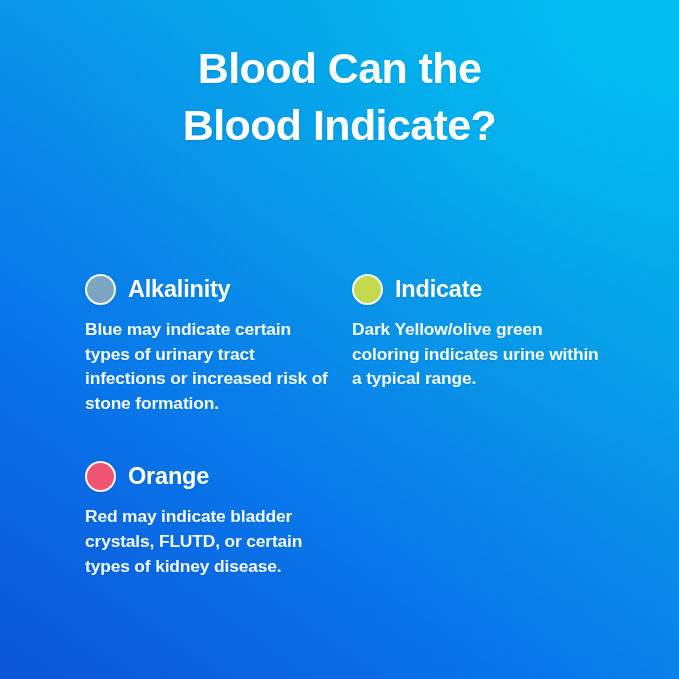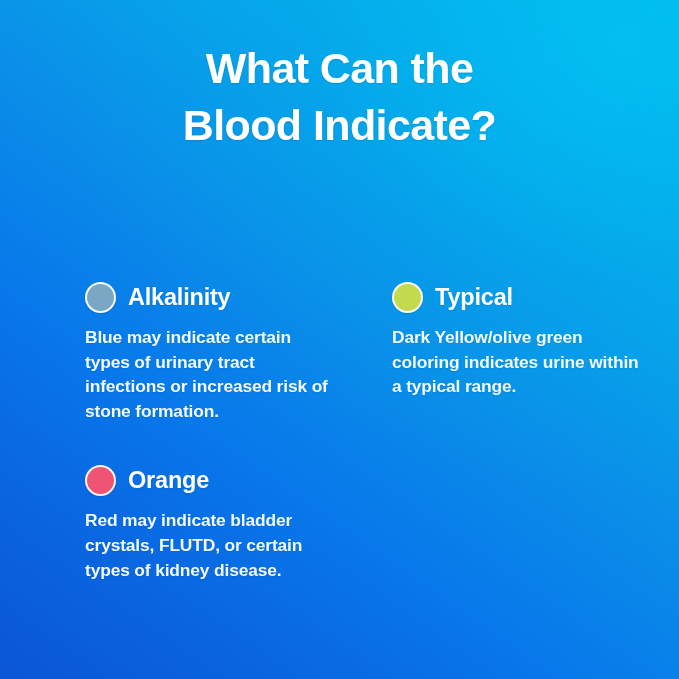--- a/index.html
+++ b/index.html
@@ -63,29 +63,28 @@
     font-size: 43px;
     font-weight: bold;
     letter-spacing: -0.6px;
     line-height: 57px;
     text-shadow: 0 1px 2px rgba(0,60,140,0.18);
   }
 
   
   .legend-grid {
     position: absolute;
-    top: 280px;
+    top: 272px;
     left: 85px;
     width: 520px;
     display: grid;
     grid-template-columns: 267px 253px;
     grid-template-rows: auto auto;
     row-gap: 44px;
     column-gap: 0px;
-    gap: 40px;
   }
 
   .legend-item {
     position: relative;
   }
 
   .legend-head {
     display: flex;
     align-items: center;
     gap: 12px;
@@ -123,39 +122,39 @@
     text-shadow: 0 1px 1px rgba(0,60,140,0.14);
   }
 </style>
 </head>
 <body>
 
 <div id="card">
   <div id="content">
 
     <div class="title-block">
-      <span class="title-line">What Can the</span>
+      <span class="title-line">Blood Can the</span>
       <span class="title-line">Blood Indicate?</span>
     </div>
 
     <div class="legend-grid">
 
       <div class="legend-item">
         <div class="legend-head">
           <span class="swatch" style="background: rgb(123, 167, 196);"></span>
           <span class="legend-title">Alkalinity</span>
         </div>
         <div class="legend-desc">Blue may indicate certain types of urinary tract infections or increased risk of stone formation.</div>
       </div>
 
 
       <div class="legend-item">
         <div class="legend-head">
           <span class="swatch" style="background: rgb(195, 217, 78);"></span>
-          <span class="legend-title">Typical</span>
+          <span class="legend-title">Indicate</span>
         </div>
         <div class="legend-desc">Dark Yellow/olive green coloring indicates urine within a typical range.</div>
       </div>
 
       <div class="legend-item">
         <div class="legend-head">
           <span class="swatch" style="background: rgb(239, 85, 114);"></span>
           <span class="legend-title">Orange</span>
         </div>
         <div class="legend-desc">Red may indicate bladder crystals, FLUTD, or certain types of kidney disease.</div>

